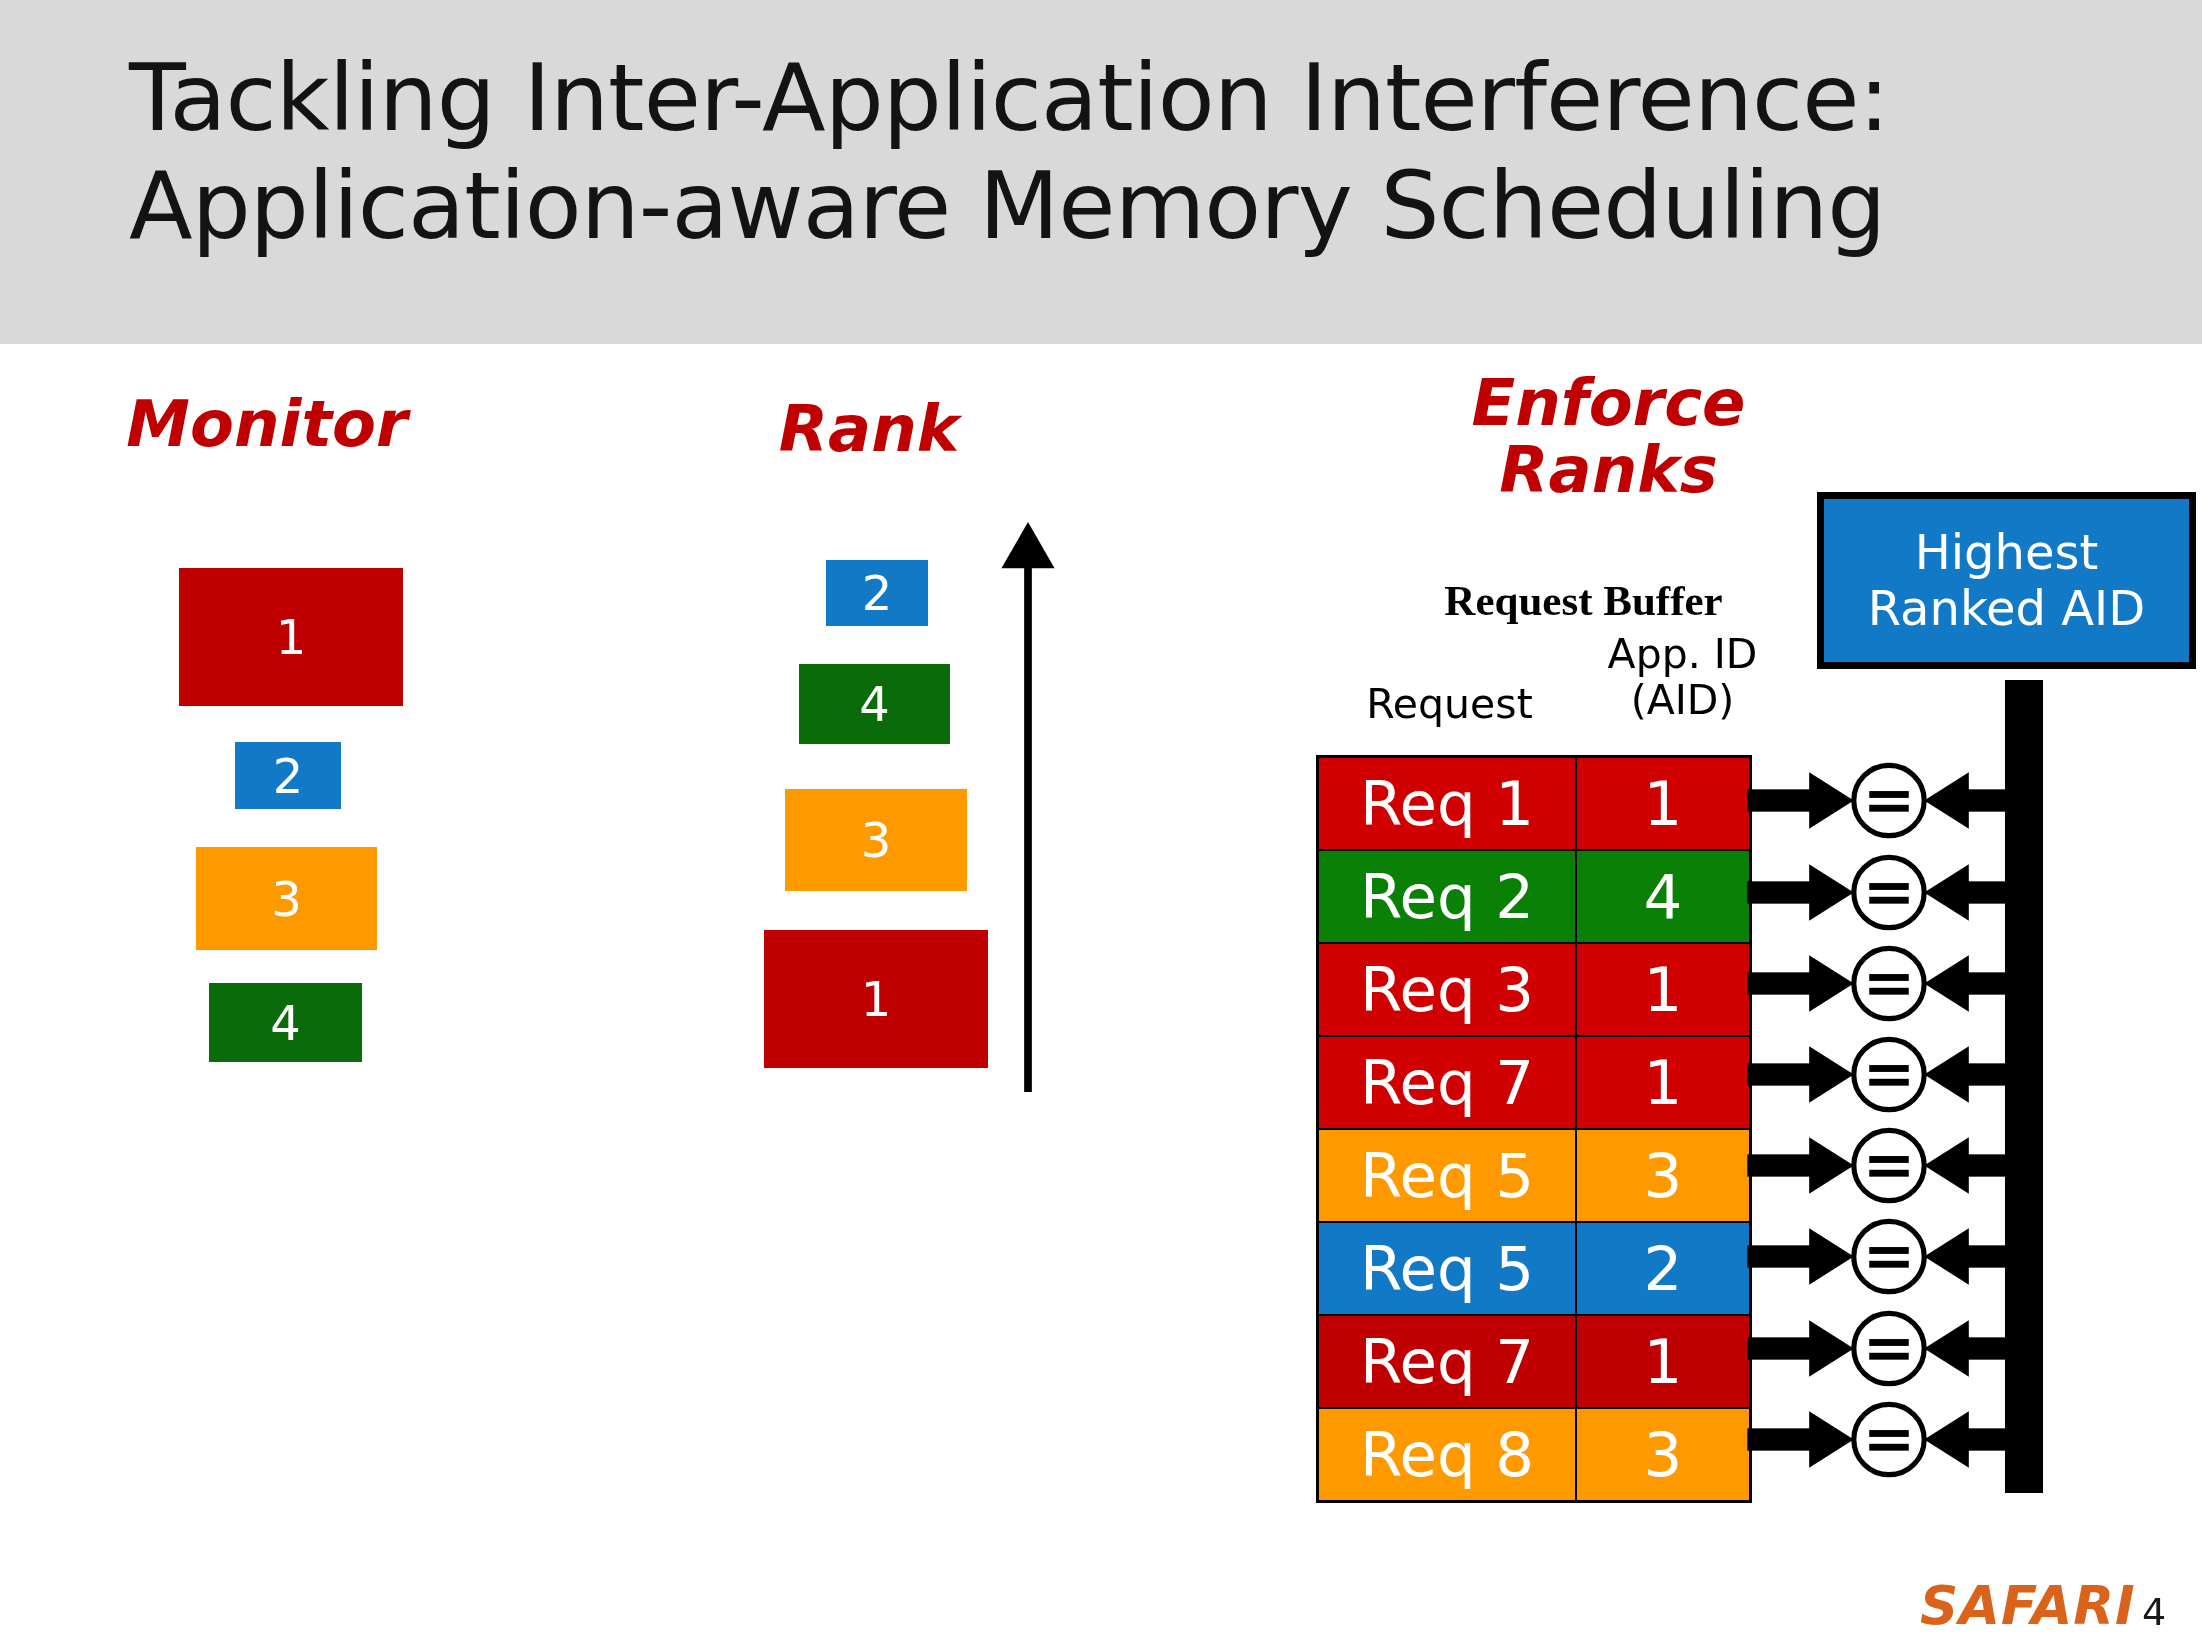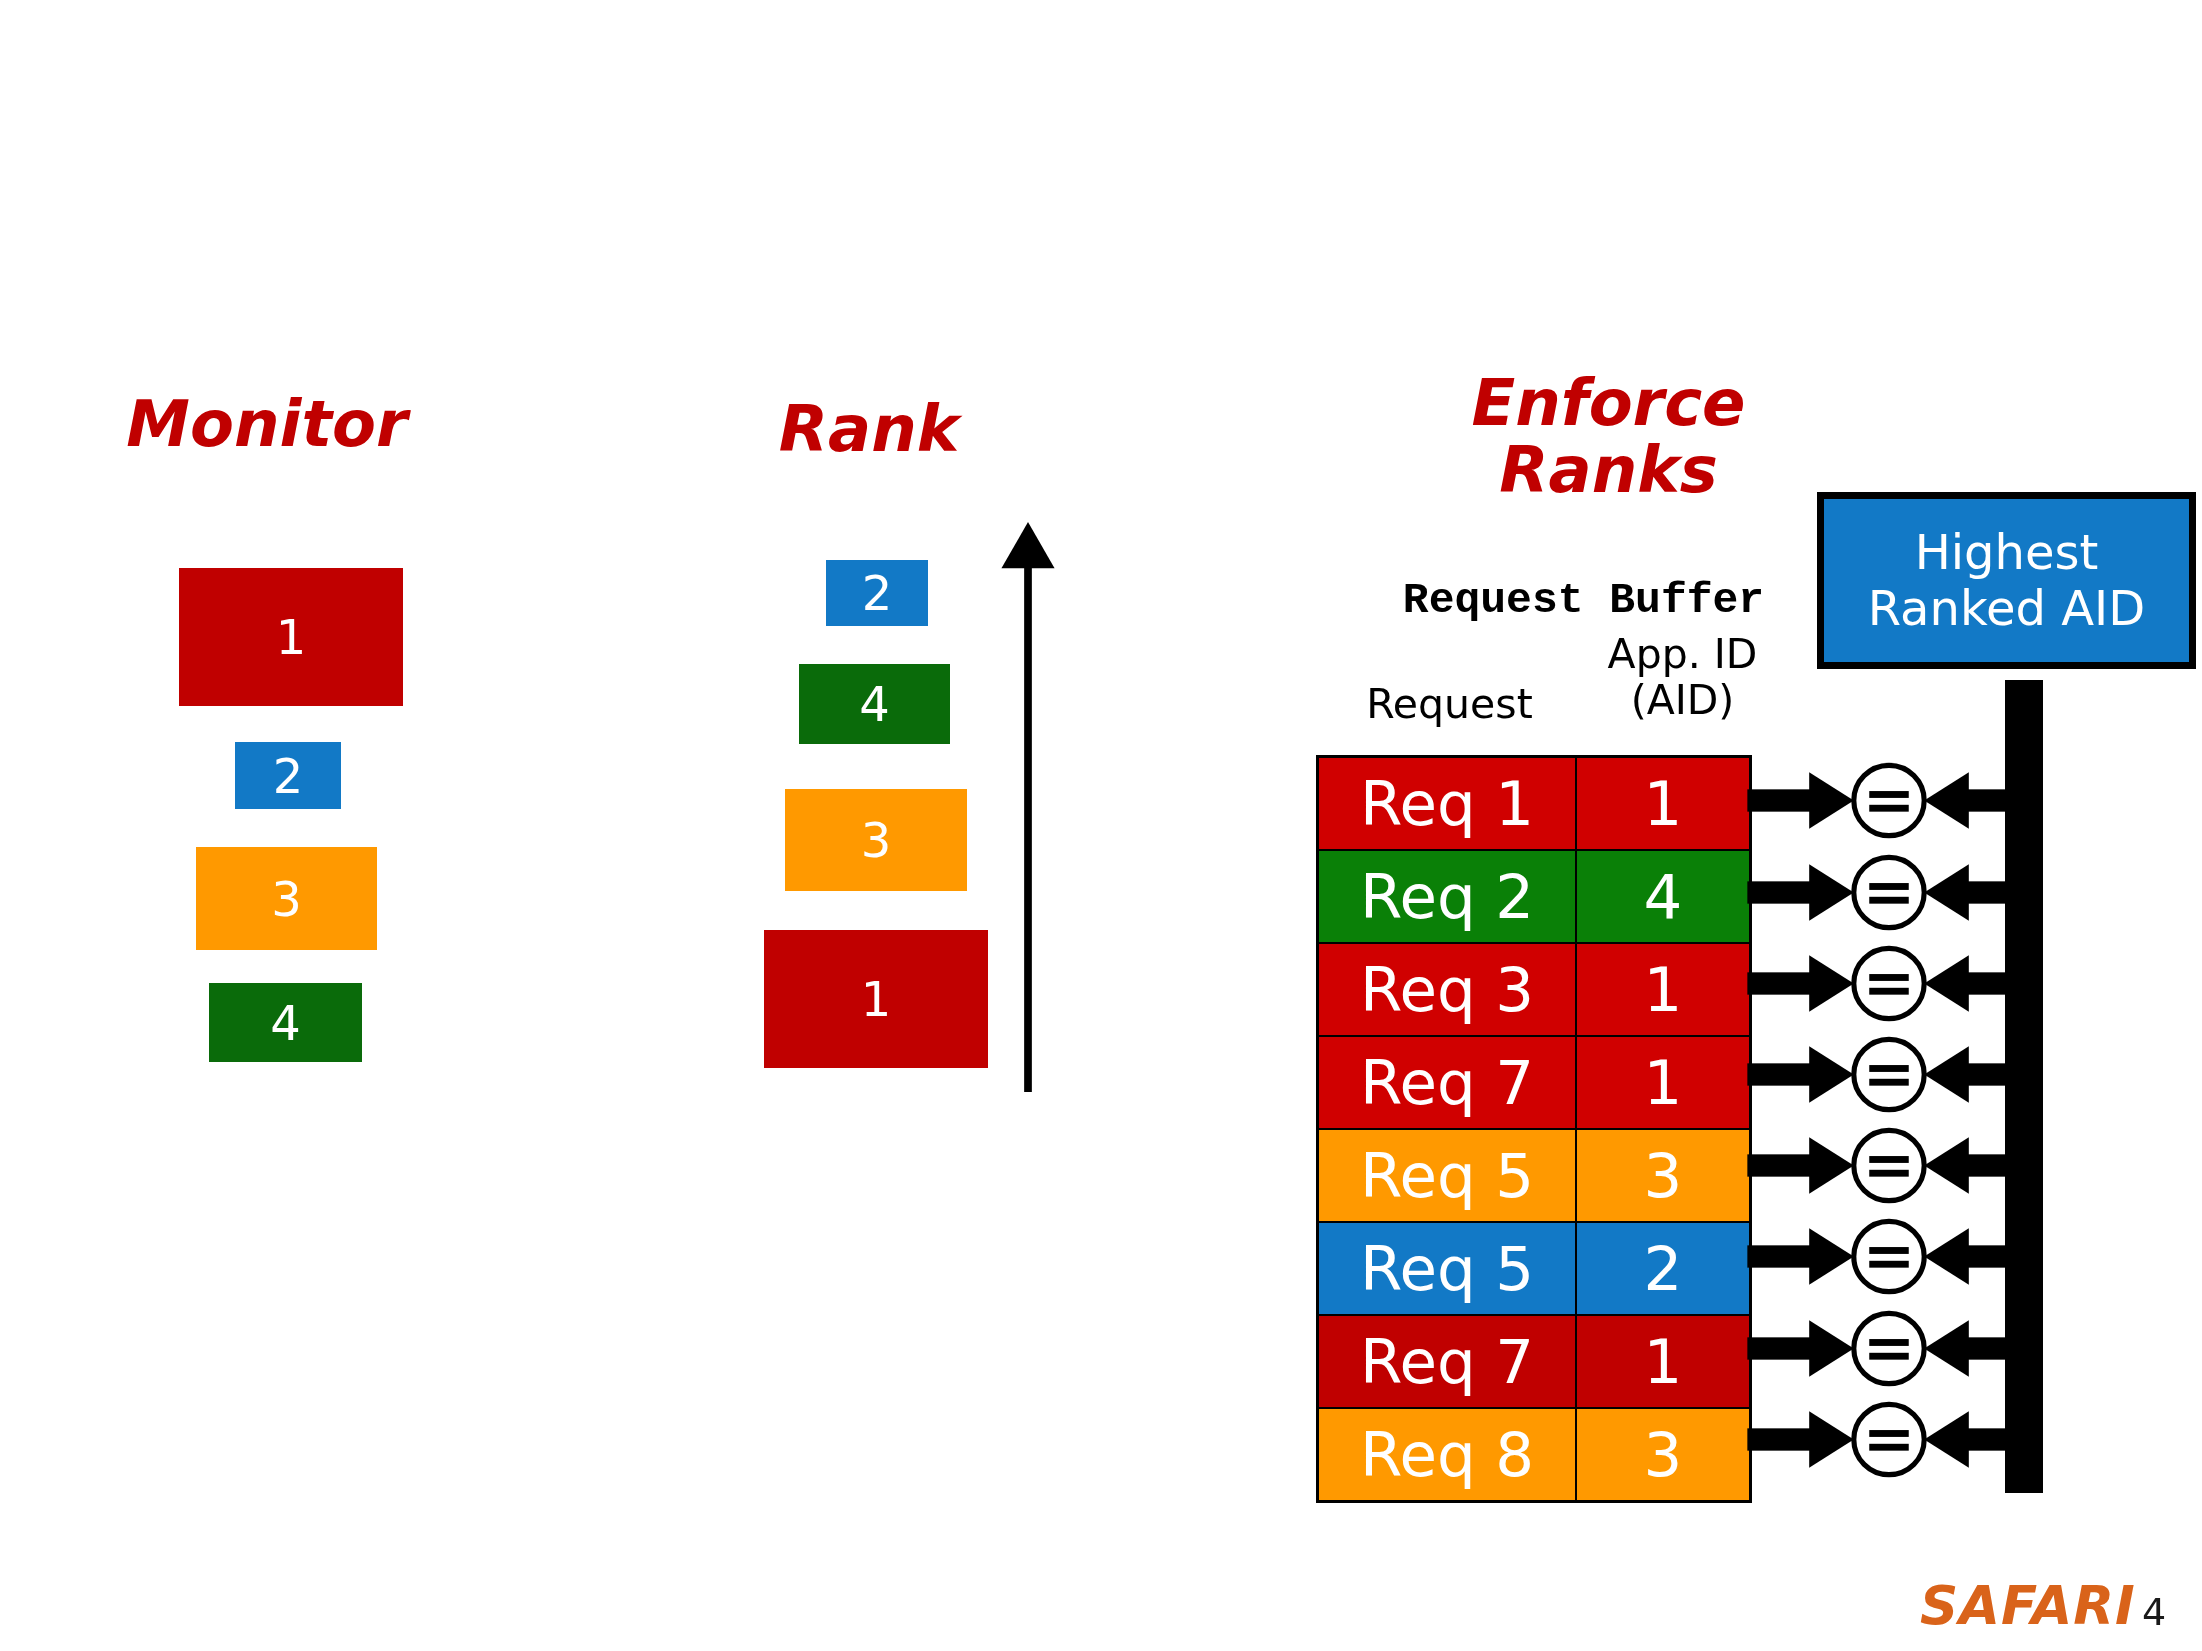--- a/index.html
+++ b/index.html
@@ -56,21 +56,21 @@
   #r3{left:785px;  top:789px;  width:182px; height:102px; background:#ff9900;}
   #r1{left:764px;  top:930px; width:224px; height:138px; background:#c00000;}
 
   
   #rank-arrow{position:absolute;left:998px;top:521px;width:60px;height:572px;}
 
   
   #lbl-request-buffer{
     position:absolute;left:1377px;top:576px;width:413px;
     text-align:center;font-size:43px;font-weight:bold;color:#000;
-    font-family:Liberation Mono, monospace;
+    font-family:Liberation Serif, serif;
   }
   #lbl-request{
     position:absolute;left:1329px;top:680px;width:241px;
     text-align:center;font-size:41px;color:#000;
     font-family:"DejaVu Sans","Liberation Sans",sans-serif;
   }
   #lbl-appid{
     position:absolute;left:1575px;top:632px;width:215px;
     text-align:center;font-size:41px;line-height:1.12;color:#000;
     font-family:"DejaVu Sans","Liberation Sans",sans-serif;
@@ -137,20 +137,26 @@
     position:absolute;left:2142px;top:1590px;
     font-size:38px;color:#1a1a1a;
     font-family:"DejaVu Sans","Liberation Sans",sans-serif;
   }
 </style>
 </head>
 <body>
 
 <div id="slide">
 
+  <div class="title-band">
+    <div class="title-text">
+      <span class="title-line">Tackling Inter-Application Interference:</span>
+      <span class="title-line">Application-aware Memory Scheduling</span>
+    </div>
+  </div>
 
   <div class="sec-head" id="head-monitor">Monitor</div>
 
   <div class="appbox" id="m1">
     <span>1</span>
   </div>
   <div class="appbox" id="m2">
     <span>2</span>
   </div>
   <div class="appbox" id="m3">

